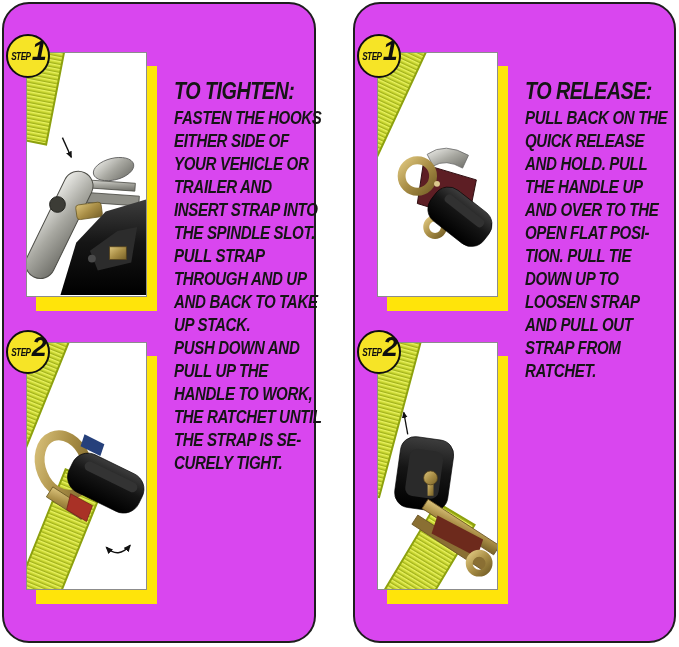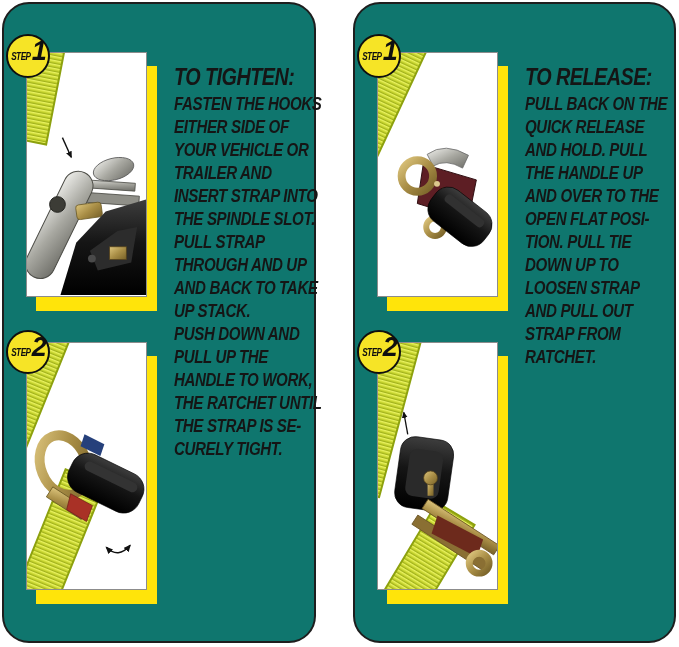--- a/index.html
+++ b/index.html
@@ -2,21 +2,21 @@
 <html><head>
 <meta charset="utf-8">
 <style>
   html,body{margin:0;padding:0;background:#fff;}
   .canvas{
     position:relative;width:679px;height:647px;background:#ffffff;overflow:hidden;
     font-family:"Liberation Sans", sans-serif;
   }
   .panel{
     position:absolute;top:2px;height:641px;box-sizing:border-box;
-    background:#0f766e;border:2px solid #1e1e1e;border-radius:27px;
+    background:#d946ef;border:2px solid #1e1e1e;border-radius:27px;
   }
   .panel-left{left:2px;width:314px;}
   .panel-right{left:353px;width:323px;}
 
   .photo-group{position:absolute;left:22px;width:121px;}
   .pg1{top:48px;height:245px;}
   .pg2{top:338px;height:248px;}
   .photo-shadow{position:absolute;left:10px;top:14px;width:100%;height:100%;background:#ffe40a;}
   .photo-frame{
     position:absolute;left:0;top:0;width:100%;height:100%;box-sizing:border-box;
@@ -33,21 +33,21 @@
   .b2{top:326px;}
   .step-word{
     font-weight:bold;font-style:italic;font-size:10px;letter-spacing:-0.6px;
     transform:scaleX(0.82);transform-origin:50% 50%;margin-right:-1px;
   }
   .step-num{
     font-weight:bold;font-style:italic;font-size:27px;line-height:1;
     position:relative;top:-5px;
   }
 
-  .textcol{position:absolute;left:170px;top:60px;width:150px;color:#151515;z-index:4;}
+  .textcol{position:absolute;left:170px;top:74px;width:150px;color:#151515;z-index:4;}
   .headline{
     font-weight:bold;font-style:italic;font-size:23px;line-height:27px;
     letter-spacing:-0.6px;white-space:nowrap;
     transform:scaleX(0.86);transform-origin:0 0;margin-bottom:2px;
   }
   .body-line{
     font-weight:bold;font-style:italic;font-size:17.5px;line-height:23px;
     letter-spacing:-0.4px;white-space:nowrap;
     transform:scaleX(0.86);transform-origin:0 50%;
   }

